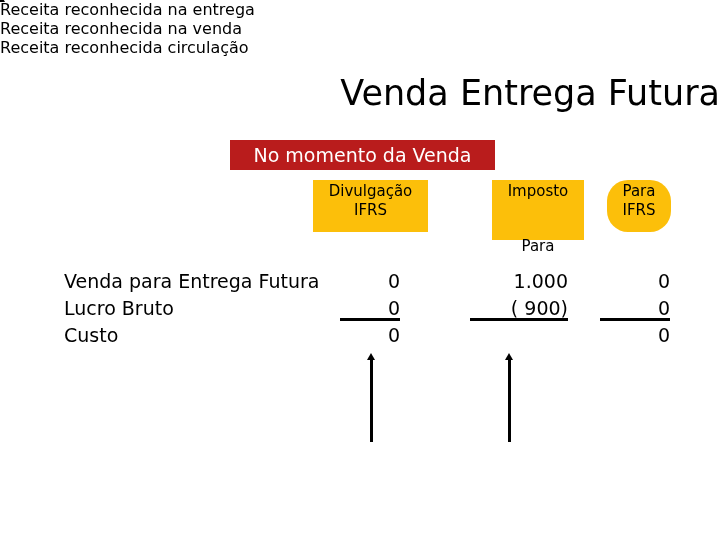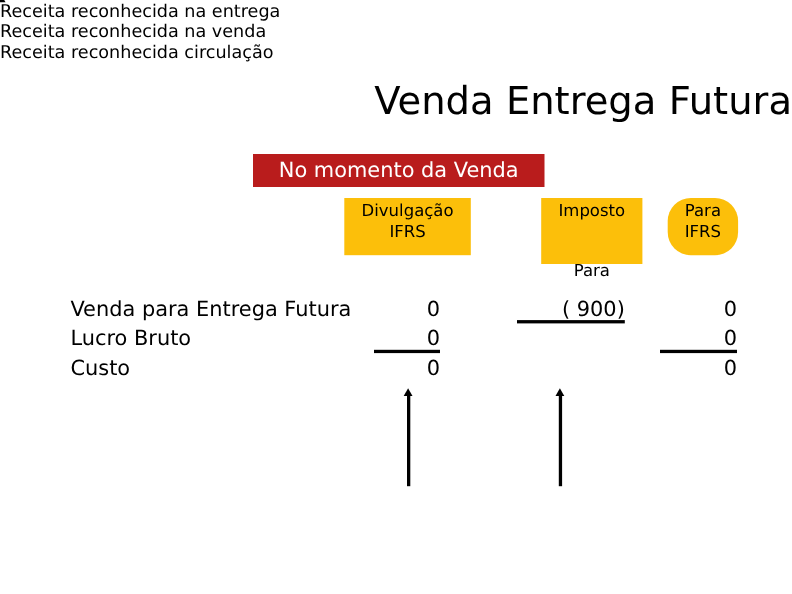--- a/index.html
+++ b/index.html
@@ -167,20 +167,21 @@
   <div>Custo</div>
 </div>
 
 <div class="num-col" id="col-ifrs">
   <div class="cell">0</div>
   <div class="cell ruled">0</div>
   <div class="cell">0</div>
 </div>
 
 <div class="num-col" id="col-ir">
+  <div class="cell">1.000</div>
   <div class="cell ruled">( 900)</div>
 </div>
 
 <div class="num-col" id="col-icms">
   <div class="cell">0</div>
   <div class="cell ruled">0</div>
   <div class="cell">0</div>
 </div>
 
 <div class="arrow" id="arrow-ifrs"></div>

